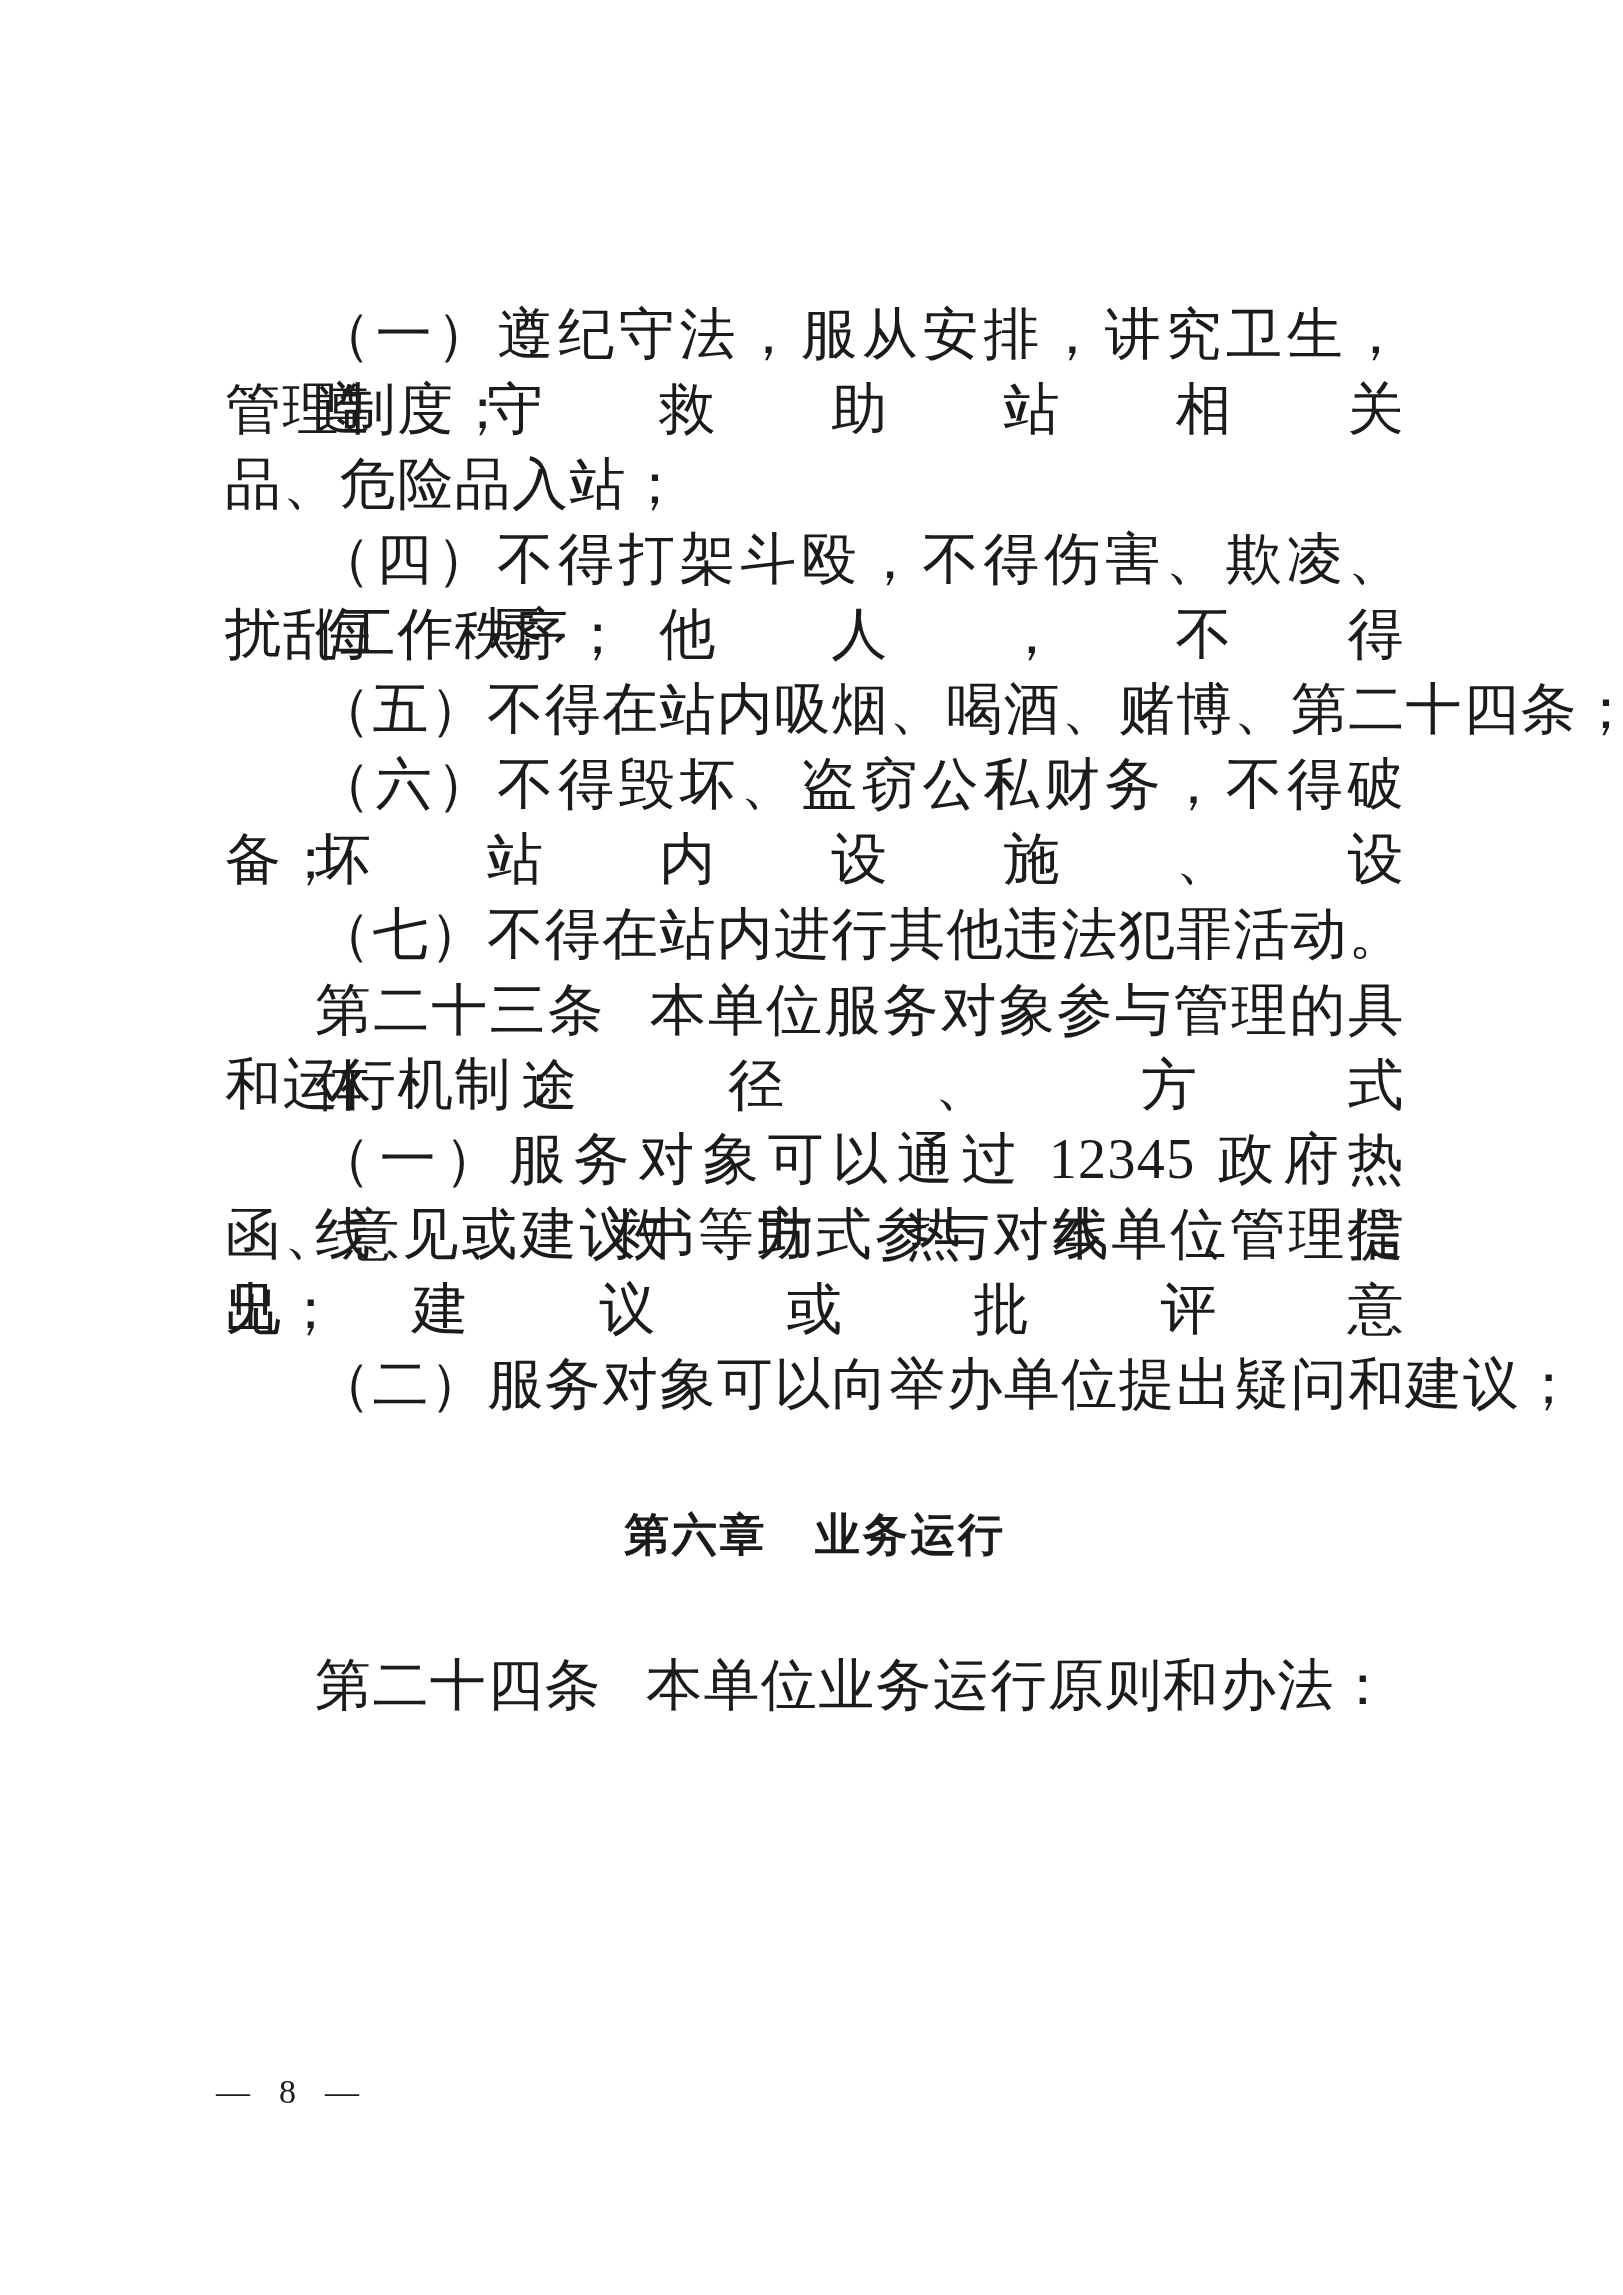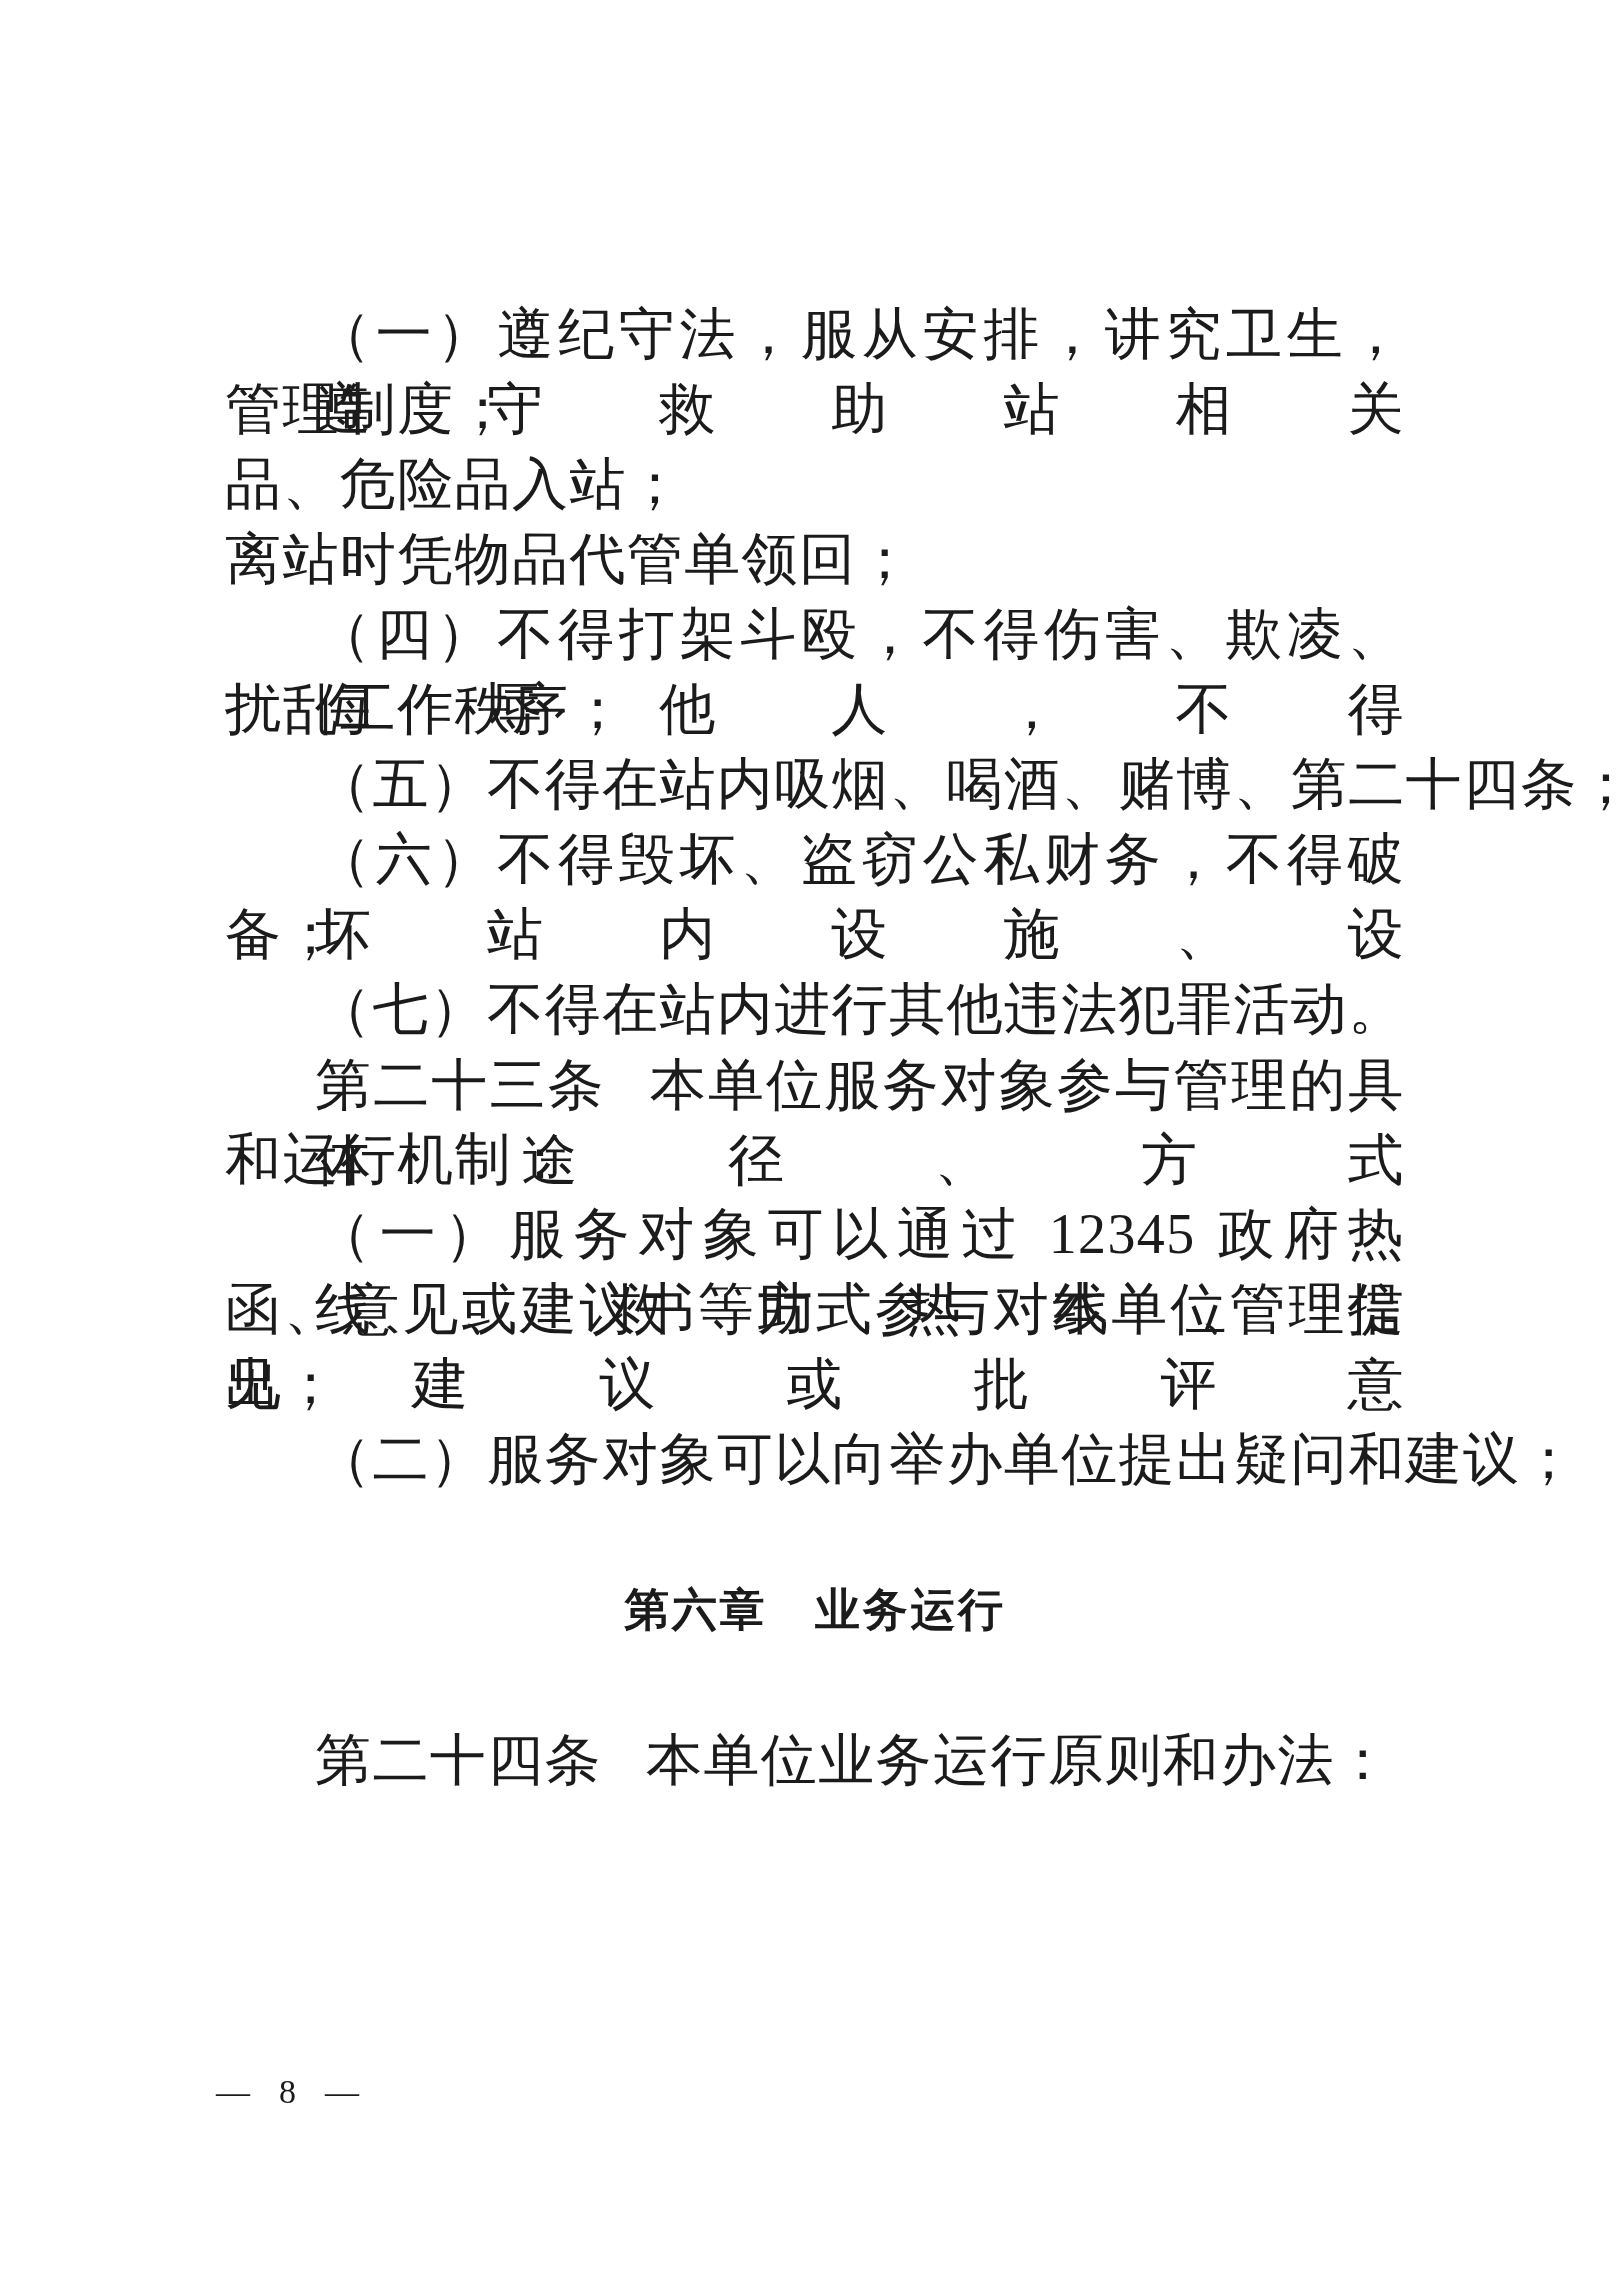--- a/index.html
+++ b/index.html
@@ -68,21 +68,20 @@
 </style>
 </head>
 <body>
 
 <div class="page">
   <main class="text-block">
 
     <div class="line indent fill"><span>（一）遵纪守法，服从安排，讲究卫生，遵守救助站相关</span></div>
     <div class="line"><span>管理制度；</span></div>
     <div class="line"><span>品、危险品入站；</span></div>
-    <div class="line"><span>离站时凭物品代管单领回；</span></div>
     <div class="line indent fill"><span>（四）不得打架斗殴，不得伤害、欺凌、侮辱他人，不得</span></div>
     <div class="line"><span>扰乱工作秩序；</span></div>
     <div class="line indent"><span>（五）不得在站内吸烟、喝酒、赌博、第二十四条；</span></div>
     <div class="line indent fill"><span>（六）不得毁坏、盗窃公私财务，不得破坏站内设施、设</span></div>
     <div class="line"><span>备；</span></div>
     <div class="line indent"><span>（七）不得在站内进行其他违法犯罪活动。</span></div>
 
     <div class="line indent fill"><span class="lead">第二十三条</span><span>本单位服务对象参与管理的具体途径、方式</span></div>
     <div class="line"><span>和运行机制：</span></div>
 

